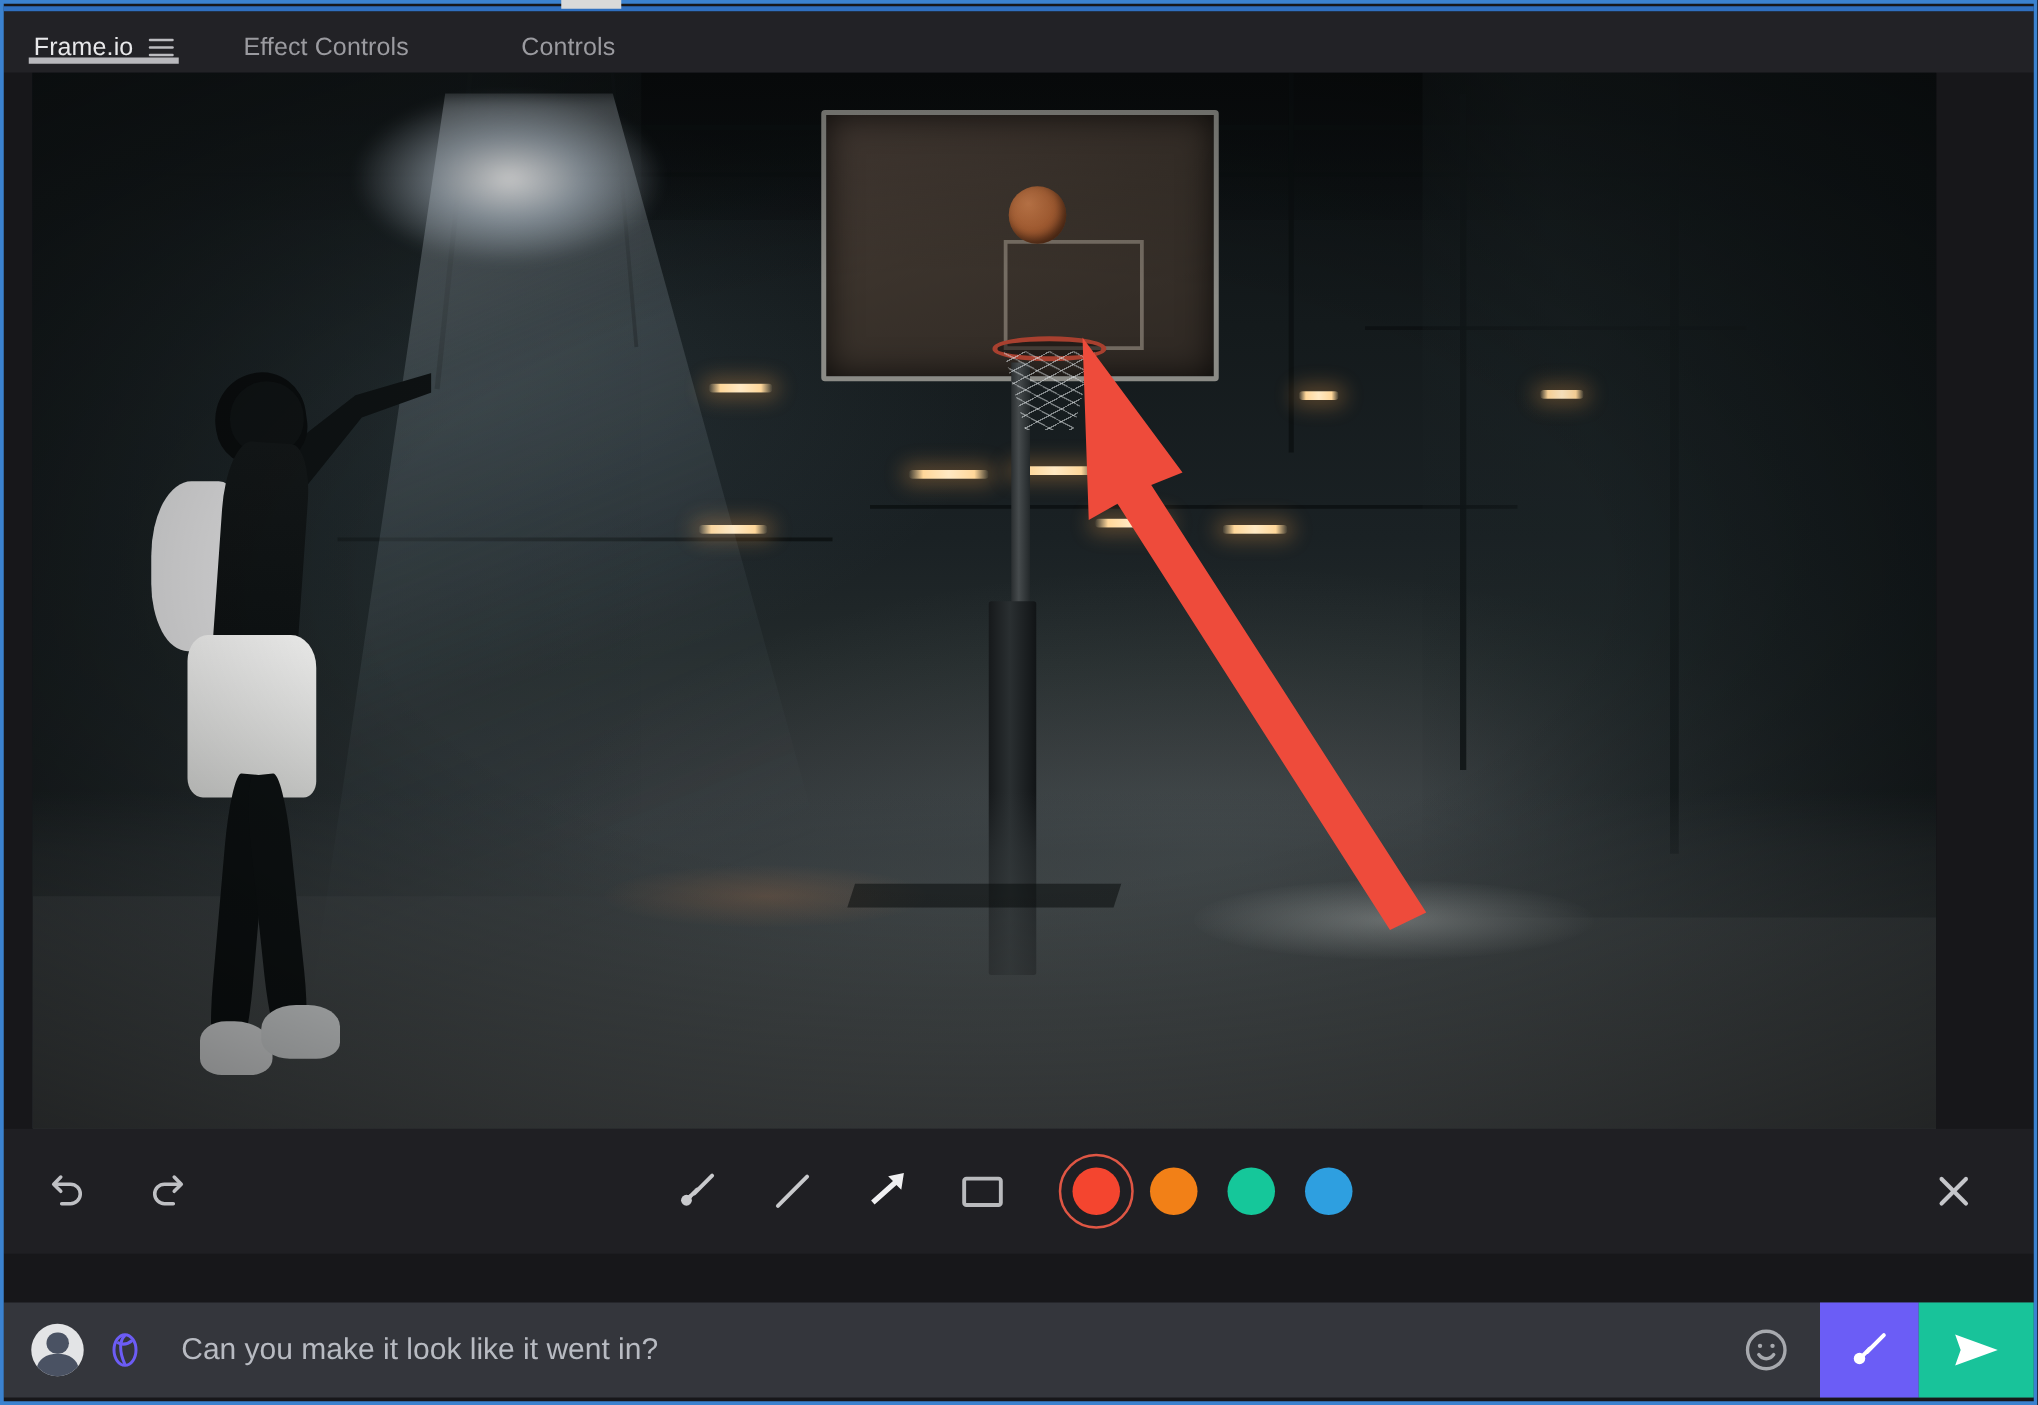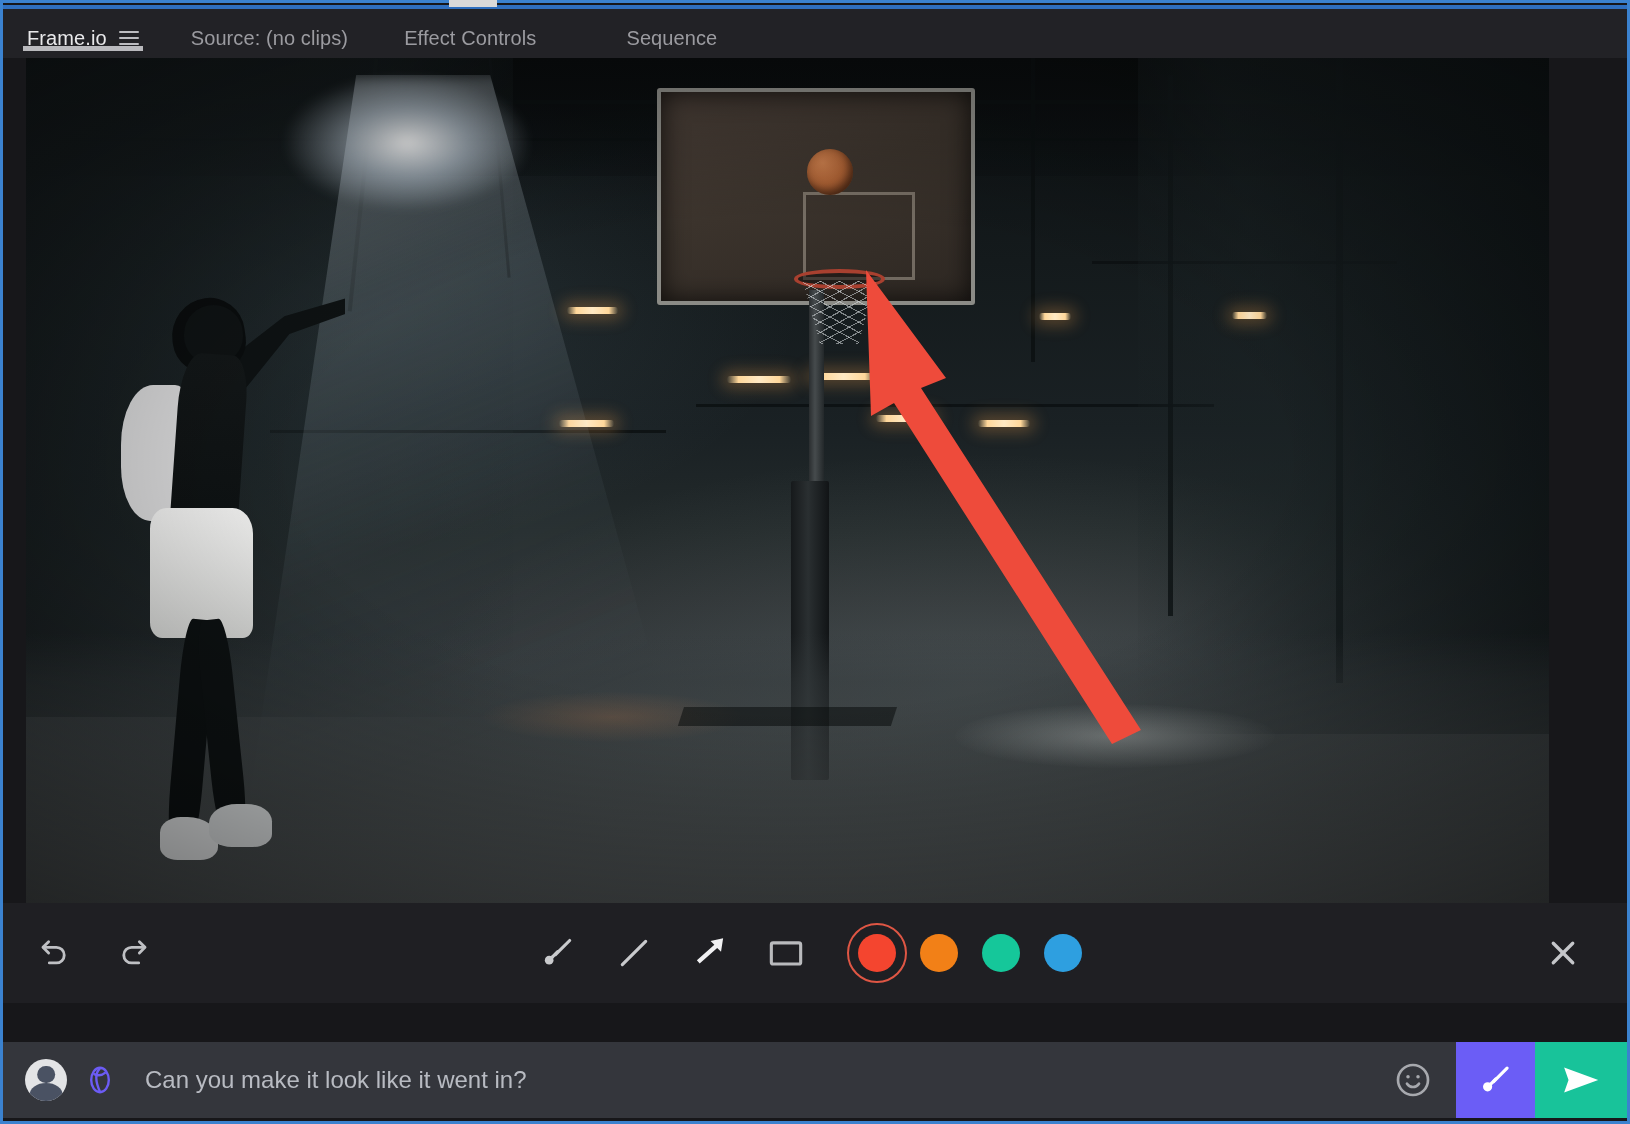--- a/index.html
+++ b/index.html
@@ -380,31 +380,28 @@
 
     <div class="tab active">
       <span class="tab-label">Frame.io</span>
       <span class="hamburger">
           <i></i>
           <i></i>
           <i></i>
         </span>
     </div>
 
-    <div class="tab tab-gap-1">
-      <span class="tab-label">Source: (no clips)</span>
-    </div>
 
     <div class="tab tab-gap-2">
       <span class="tab-label">Effect Controls</span>
     </div>
 
 
     <div class="tab tab-gap-4">
-      <span class="tab-label">Sequence</span>
+      <span class="tab-label">Controls</span>
     </div>
   </div>
 
   <div id="viewer">
     <div id="scene">
       <div class="bg-base"></div>
       <div class="roof"></div>
 
       <div class="beam" style="left:0; top:5%; width:100%; height:4px;"></div>
       <div class="beam" style="left:0; top:9.5%; width:100%; height:3px;"></div>

